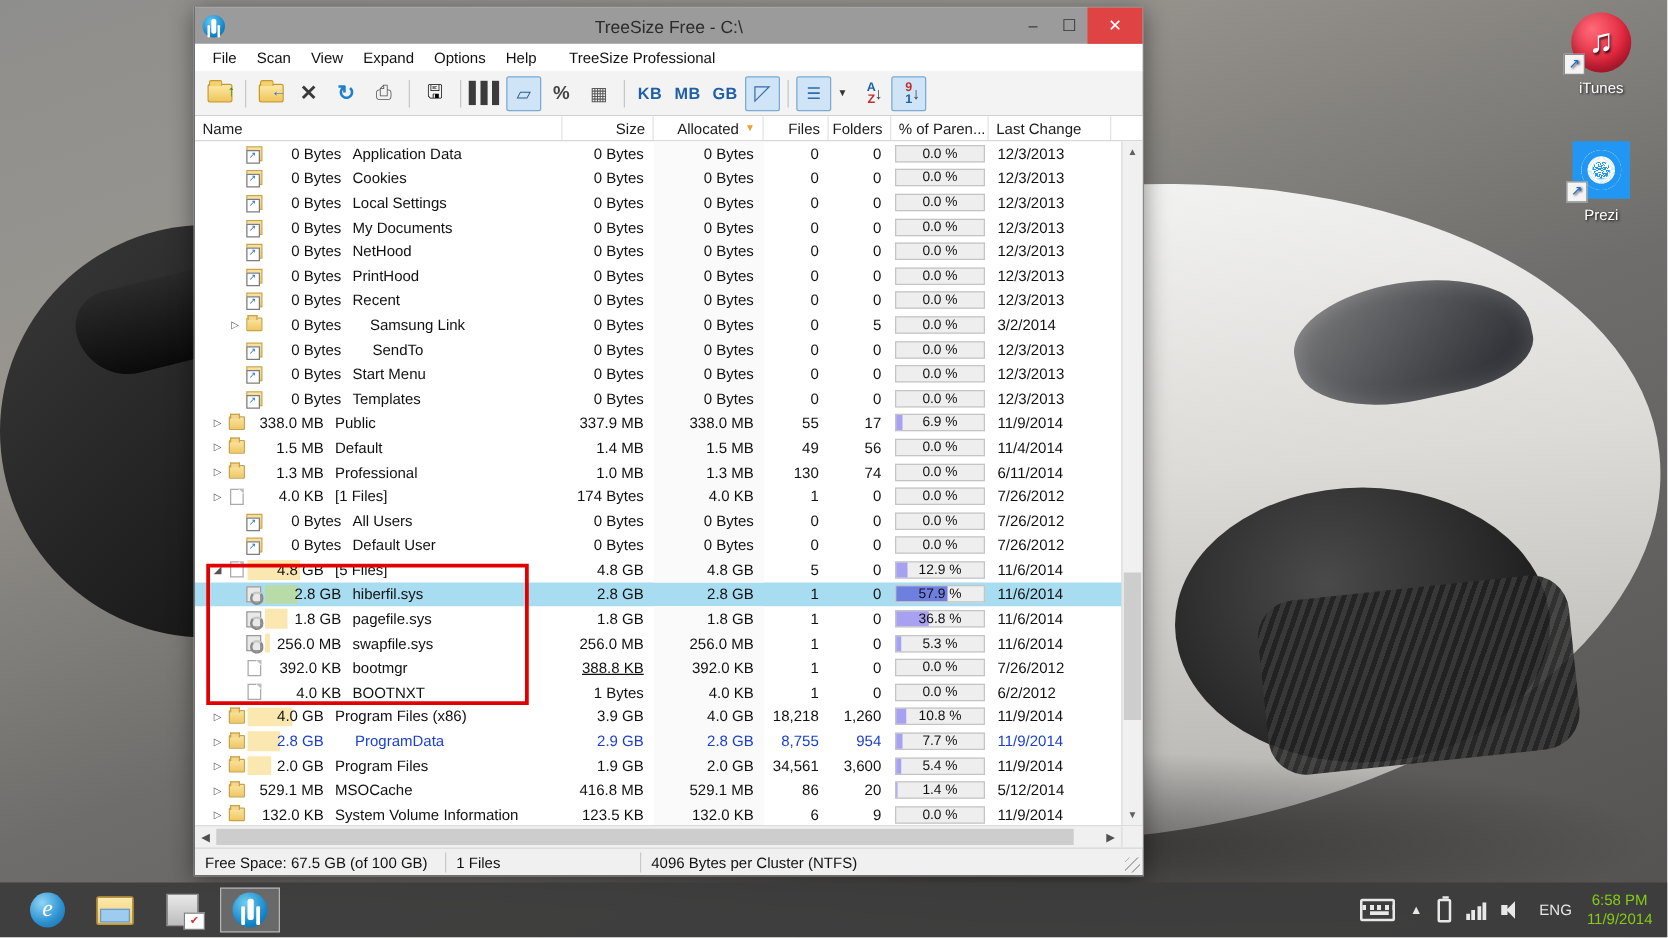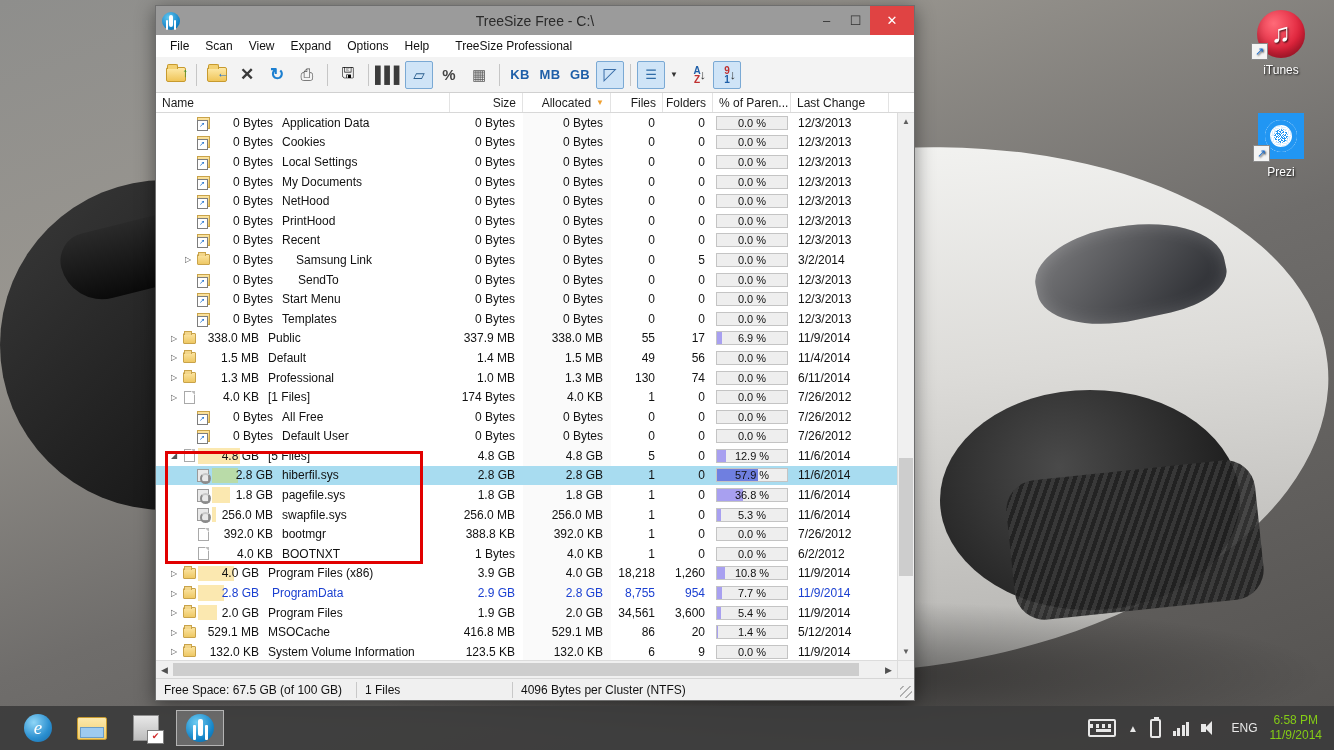--- a/index.html
+++ b/index.html
@@ -1010,21 +1010,21 @@
               </div>
             </div>
             <div class="row">
               <div class="c-name" style="width: 294px;">
                 <span style="flex: 0 0 26px;"></span>
                 <span class="twisty"></span>
                 <span class="ico-slot">
                   <span class="f-link"></span>
                 </span>
                 <span class="size-txt" style="width: 68px; display: inline-block;">0 Bytes</span>
-                <span class="name-txt" style="margin-left: 2px;">All Free</span>
+                <span class="name-txt" style="margin-left: 2px;">All Users</span>
               </div>
               <div class="c-num" style="width: 73px;">
                 <span>0 Bytes</span>
               </div>
               <div class="c-num c-alloc" style="width: 88px;">
                 <span>0 Bytes</span>
               </div>
               <div class="c-num" style="width: 52px;">
                 <span>0</span>
               </div>
@@ -1208,21 +1208,21 @@
             <div class="row">
               <div class="c-name" style="width: 294px;">
                 <span style="flex: 0 0 26px;"></span>
                 <span class="twisty"></span>
                 <span class="ico-slot">
                   <span class="f-file"></span>
                 </span>
                 <span class="size-txt" style="width: 68px; display: inline-block;">392.0 KB</span>
                 <span class="name-txt" style="margin-left: 2px;">bootmgr</span>
               </div>
-              <div class="c-num" style="width: 73px;">
+              <div class="c-num" style="width: 73px; text-decoration: underline;">
                 <span>388.8 KB</span>
               </div>
               <div class="c-num c-alloc" style="width: 88px;">
                 <span>392.0 KB</span>
               </div>
               <div class="c-num" style="width: 52px;">
                 <span>1</span>
               </div>
               <div class="c-num" style="width: 50px;">
                 <span>0</span>
@@ -1304,21 +1304,21 @@
             </div>
             <div class="row">
               <div class="c-name" style="width: 294px;">
                 <span style="flex: 0 0 12px;"></span>
                 <span class="twisty">▷</span>
                 <span class="ico-slot">
                   <span class="f-folder"></span>
                 </span>
                 <div class="sizebar" style="left: 42px; width: 26px;"></div>
                 <span class="size-txt blue" style="width: 68px; display: inline-block;">2.8 GB</span>
-                <span class="name-txt blue" style="margin-left: 6px;">ProgramData</span>
+                <span class="name-txt blue" style="margin-left: 18px;">ProgramData</span>
               </div>
               <div class="c-num" style="width: 73px;">
                 <span style="color: rgb(26, 63, 208);">2.9 GB</span>
               </div>
               <div class="c-num c-alloc" style="width: 88px;">
                 <span style="color: rgb(26, 63, 208);">2.8 GB</span>
               </div>
               <div class="c-num" style="width: 52px;">
                 <span style="color: rgb(26, 63, 208);">8,755</span>
               </div>

